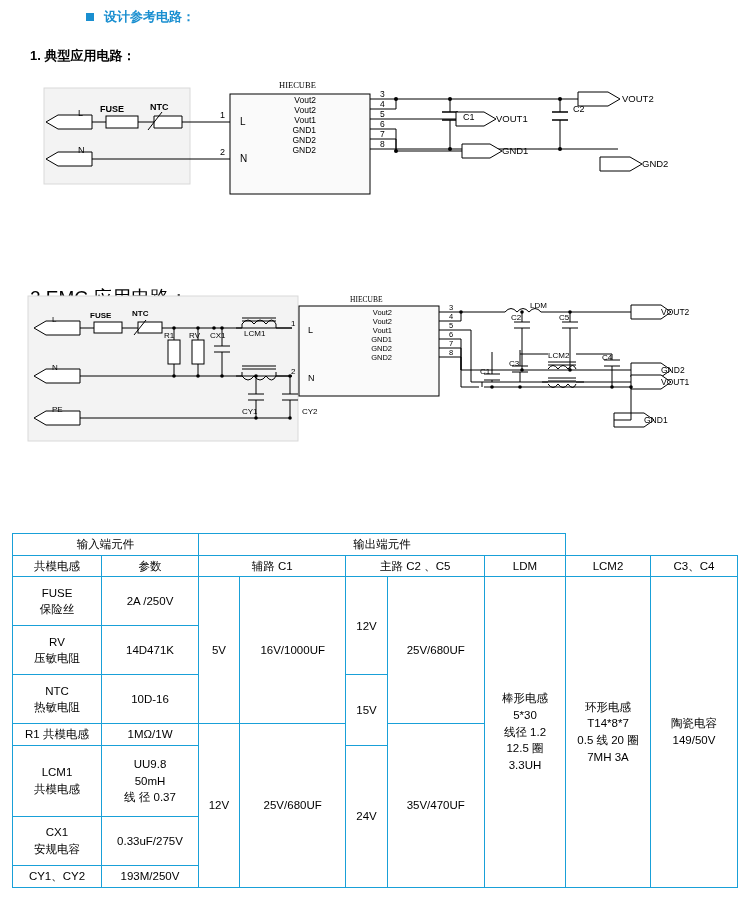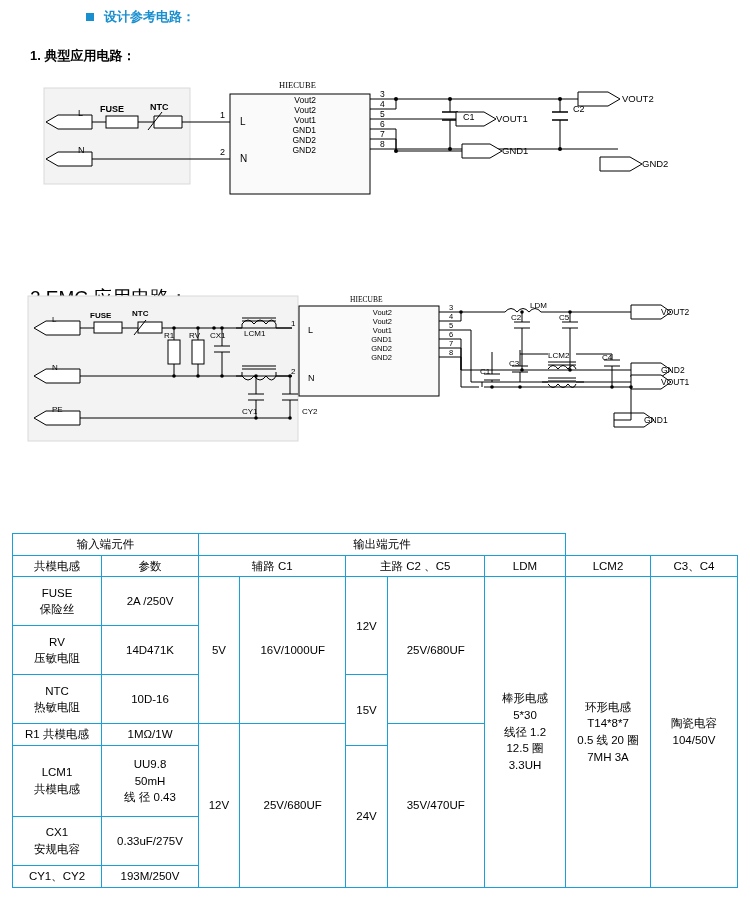--- a/index.html
+++ b/index.html
@@ -352,21 +352,21 @@
       <td rowspan="7" class="two-line">棒形电感
 5*30
 线径 1.2
 12.5 圈
 3.3UH</td>
       <td rowspan="7" class="two-line">环形电感
 T14*8*7
 0.5 线 20 圈
 7MH 3A</td>
       <td rowspan="7" class="two-line">陶瓷电容
-104/50V</td>
+149/50V</td>
     </tr>
 
     <tr>
       <td class="two-line tall">RV
 压敏电阻</td>
       <td class="tall">14D471K</td>
     </tr>
 
     <tr>
       <td class="two-line tall">NTC
@@ -381,21 +381,21 @@
       <td rowspan="4">12V</td>
       <td rowspan="4">25V/680UF</td>
       <td rowspan="4">35V/470UF</td>
     </tr>
 
     <tr>
       <td class="two-line" style="height:66px">LCM1
 共模电感</td>
       <td class="two-line">UU9.8
 50mH
-线 径 0.43</td>
+线 径 0.37</td>
       <td rowspan="3">24V</td>
     </tr>
 
     <tr>
       <td class="two-line tall">CX1
 安规电容</td>
       <td class="tall">0.33uF/275V</td>
     </tr>
 
     <tr>

